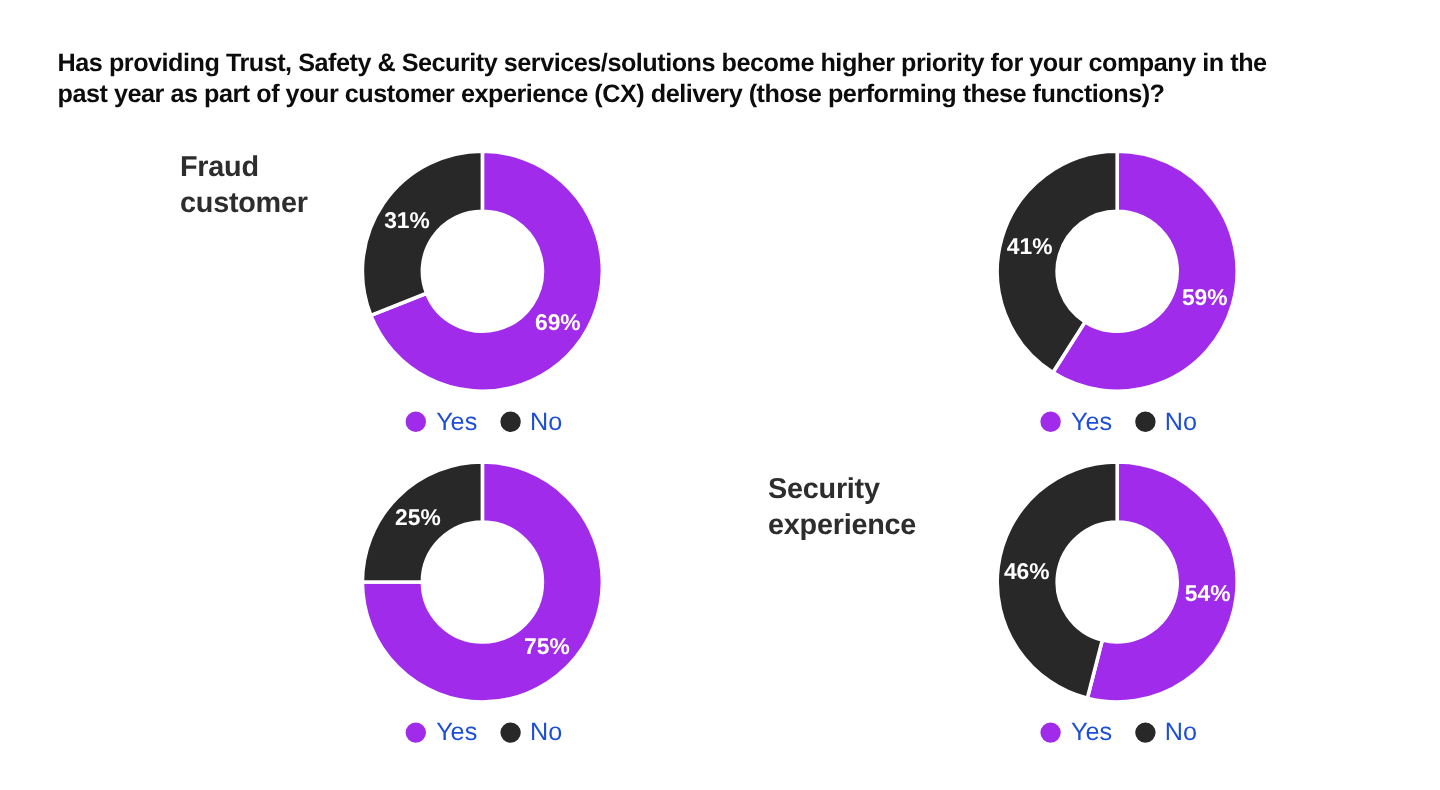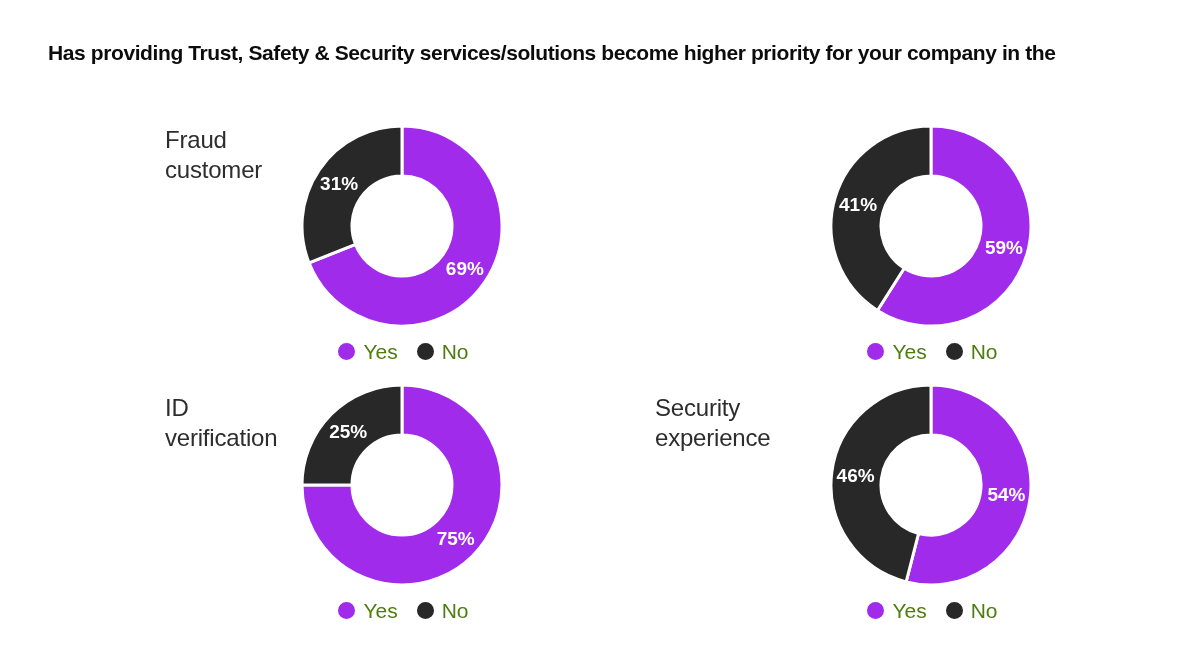--- a/index.html
+++ b/index.html
@@ -17,23 +17,23 @@
     letter-spacing:-0.4px;
     line-height:26px;
     white-space:nowrap;
   }
   .quad{position:absolute;width:520px;height:259px;}
   .q1{left:150px;top:110px;}
   .q2{left:640px;top:110px;}
   .q3{left:150px;top:369px;}
   .q4{left:640px;top:369px;}
   .cat-label{
-    position:absolute;left:15px;top:15px;
+    position:absolute;left:0;top:15px;
     color:#2d2d2d;
-    font-size:24px;font-weight:400;
+    font-size:24px;font-weight:700;
     letter-spacing:-0.2px;
     line-height:30px;
   }
   .row2 .cat-label{top:24px;}
   .cat-label span{display:block;}
   .chart-svg{position:absolute;left:147px;top:11px;width:210px;height:210px;}
   .col2 .chart-svg{left:186px;}
   .chart-svg text{
     font-family:"Liberation Sans","DejaVu Sans",sans-serif;
     font-size:19px;font-weight:700;
@@ -42,31 +42,32 @@
     position:absolute;left:147px;top:230px;width:210px;
     display:flex;align-items:center;justify-content:center;
   }
   .col2 .legend{left:186px;}
   .sw{
     width:17px;height:17px;border-radius:50%;
     border:3px solid #ffffff;
     margin-right:5px;flex:0 0 auto;
   }
   .lg-label{
-    color:#4d7c0f;font-size:21px;line-height:23px;text-align:center;
+    color:#1d4ed8;font-size:21px;line-height:23px;text-align:center;
   }
   .lg-label.first{margin-right:16px;}
 </style>
 </head>
 <body>
 
 <div class="canvas">
 
   <div class="question">
     <div>Has providing Trust, Safety &amp; Security services/solutions become higher priority for your company in the</div>
+    <div>past year as part of your customer experience (CX) delivery (those performing these functions)?</div>
   </div>
 
   <section class="quad q1 col1 row1">
     <div class="cat-label">
       <span>Fraud</span>
       <span>customer</span>
     </div>
     <svg class="chart-svg" viewBox="0 0 210 210">
         <path d="M 105 5 A 100 100 0 1 1 12.02 141.81 L 58.51 123.41 A 50 50 0 1 0 105 55 Z" fill="#A02BEB" stroke="#ffffff" stroke-width="3" stroke-linejoin="round"></path>
         <text x="167.86" y="147.72" dy="0.35em" text-anchor="middle" fill="#ffffff">69%</text>
@@ -92,24 +93,20 @@
       </svg>
     <div class="legend">
       <span class="sw sw-yes" style="background: rgb(160, 43, 235);"></span>
       <span class="lg-label first">Yes</span>
       <span class="sw sw-no" style="background: rgb(40, 40, 40);"></span>
       <span class="lg-label">No</span>
     </div>
   </section>
 
   <section class="quad q3 col1 row2">
-    <div class="cat-label">
-      <span>ID</span>
-      <span>verification</span>
-    </div>
     <svg class="chart-svg" viewBox="0 0 210 210">
         <path d="M 105 5 A 100 100 0 1 1 5 105 L 55 105 A 50 50 0 1 0 105 55 Z" fill="#A02BEB" stroke="#ffffff" stroke-width="3" stroke-linejoin="round"></path>
         <text x="158.74" y="158.74" dy="0.35em" text-anchor="middle" fill="#ffffff">75%</text>
         <path d="M 5 105 A 100 100 0 0 1 105 5 L 105 55 A 50 50 0 0 0 55 105 Z" fill="#282828" stroke="#ffffff" stroke-width="3" stroke-linejoin="round"></path>
         <text x="51.26" y="51.26" dy="0.35em" text-anchor="middle" fill="#ffffff">25%</text>
       </svg>
     <div class="legend">
       <span class="sw sw-yes" style="background: rgb(160, 43, 235);"></span>
       <span class="lg-label first">Yes</span>
       <span class="sw sw-no" style="background: rgb(40, 40, 40);"></span>

